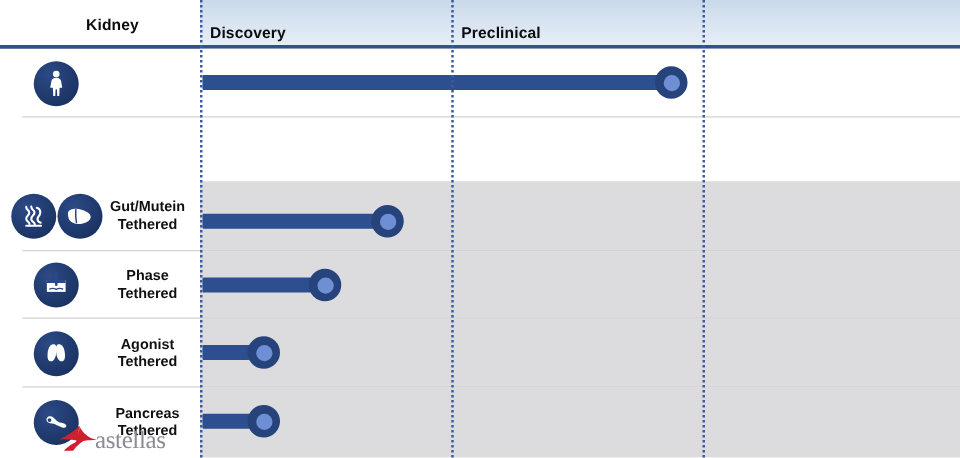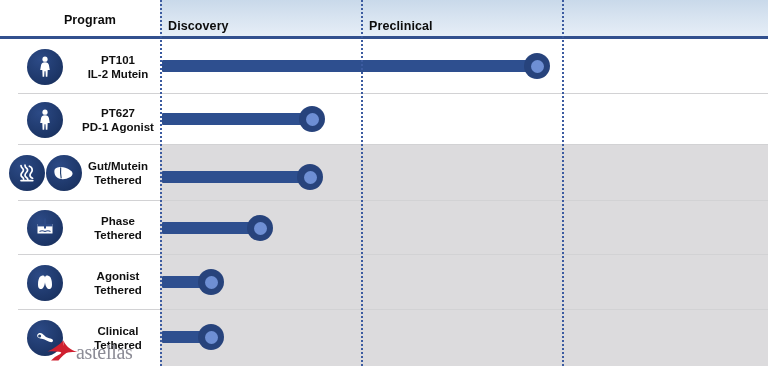--- a/index.html
+++ b/index.html
@@ -191,62 +191,40 @@
   }
 </style>
 </head>
 <body>
 
 <div id="pipeline">
 
   <div class="header-row">
     <div class="header-stage-band"></div>
     <div class="header-underline"></div>
-    <div class="header-program-label">Program</div>
+    <div class="header-program-label">Kidney</div>
     <div class="header-stage-label" style="left:168px">Discovery</div>
     <div class="header-stage-label" style="left:369px">Preclinical</div>
   </div>
 
   <div class="row" style="top:39px;height:55px">
     <div class="row-track plain"></div>
     <div class="row-icons">
       <span class="icon-badge">
         <svg width="24" height="24" viewBox="0 0 24 24" fill="#ffffff">
           <circle cx="12" cy="4.2" r="2.6"></circle>
           <path d="M12 7.2c-2.3 0-3.6 1.1-3.9 2.8l-.9 5.1h2.1l.3 6.6h1.6l.3-5.4h1l.3 5.4h1.6l.3-6.6h2.1l-.9-5.1c-.3-1.7-1.6-2.8-3.9-2.8z"></path>
         </svg>
       </span>
     </div>
-    <div class="row-label">
-      <div class="l1">PT101</div>
-      <div class="l2">IL-2 Mutein</div>
-    </div>
     <div class="bar" style="left:162px;width:375px;top:21px"></div>
     <div class="bar-cap" style="left:524px;top:14px"></div>
     <div class="row-sep" style="top:54px"></div>
   </div>
 
-  <div class="row" style="top:94px;height:51px">
-    <div class="row-track plain"></div>
-    <div class="row-icons">
-      <span class="icon-badge">
-        <svg width="24" height="24" viewBox="0 0 24 24" fill="#ffffff">
-          <circle cx="12" cy="4.2" r="2.6"></circle>
-          <path d="M12 7.2c-2.3 0-3.6 1.1-3.9 2.8l-.9 5.1h2.1l.3 6.6h1.6l.3-5.4h1l.3 5.4h1.6l.3-6.6h2.1l-.9-5.1c-.3-1.7-1.6-2.8-3.9-2.8z"></path>
-        </svg>
-      </span>
-    </div>
-    <div class="row-label">
-      <div class="l1">PT627</div>
-      <div class="l2">PD-1 Agonist</div>
-    </div>
-    <div class="bar" style="left:162px;width:150px;top:19px"></div>
-    <div class="bar-cap" style="left:299px;top:12px"></div>
-    <div class="row-sep" style="top:50px"></div>
-  </div>
 
   <div class="row" style="top:145px;height:56px">
     <div class="row-track shaded"></div>
     <div class="row-icons">
       <span class="icon-badge">
         <svg width="24" height="24" viewBox="0 0 24 24" fill="none" stroke="#ffffff" stroke-width="1.7" stroke-linecap="round">
           <path d="M6 4.5c0 3 2.4 2.3 2.4 4.6S6 11.4 6 14s2.6 2 2.6 4.2"></path>
           <path d="M10 4.2c0 3.2 2.6 2.4 2.6 4.8S10 11.6 10 14.2s2.8 2 2.8 4.3"></path>
           <path d="M14.4 5.2c1.6.5 2.8 1.9 2.8 3.8 0 2.6-2.2 3-2.2 5.2 0 1.8 1.3 2.6 2.6 3"></path>
           <path d="M6 19.6h11.8"></path>
@@ -313,21 +291,21 @@
     <div class="row-track shaded"></div>
     <div class="row-icons">
       <span class="icon-badge">
         <svg width="24" height="24" viewBox="0 0 24 24" fill="#ffffff">
           <path d="M4.6 8.2c1.3-1.6 3.4-1.5 4.8-.5 1.6 1.1 2.4 2.7 4.2 3.6 1.7.9 3.6.9 5.2 1.7 1.2.6 1.6 1.8.9 2.6-.7.8-2.1.6-3.5.1-2.3-.8-4.2-2-6.3-2.7-1.9-.6-3.7-.4-4.9-1.5-.9-.8-1.1-2.2-.4-3.3z"></path>
           <circle cx="6.6" cy="10" r="1.5" fill="#24406e"></circle>
         </svg>
       </span>
     </div>
     <div class="row-label">
-      <div class="l1">Clinical</div>
+      <div class="l1">Pancreas</div>
       <div class="l2">Tethered</div>
     </div>
     <div class="bar" style="left:162px;width:49px;top:21px"></div>
     <div class="bar-cap" style="left:198px;top:14px"></div>
   </div>
 
   <div class="col-divider" style="left:160px"></div>
   <div class="col-divider" style="left:361px"></div>
   <div class="col-divider" style="left:562px"></div>
 

